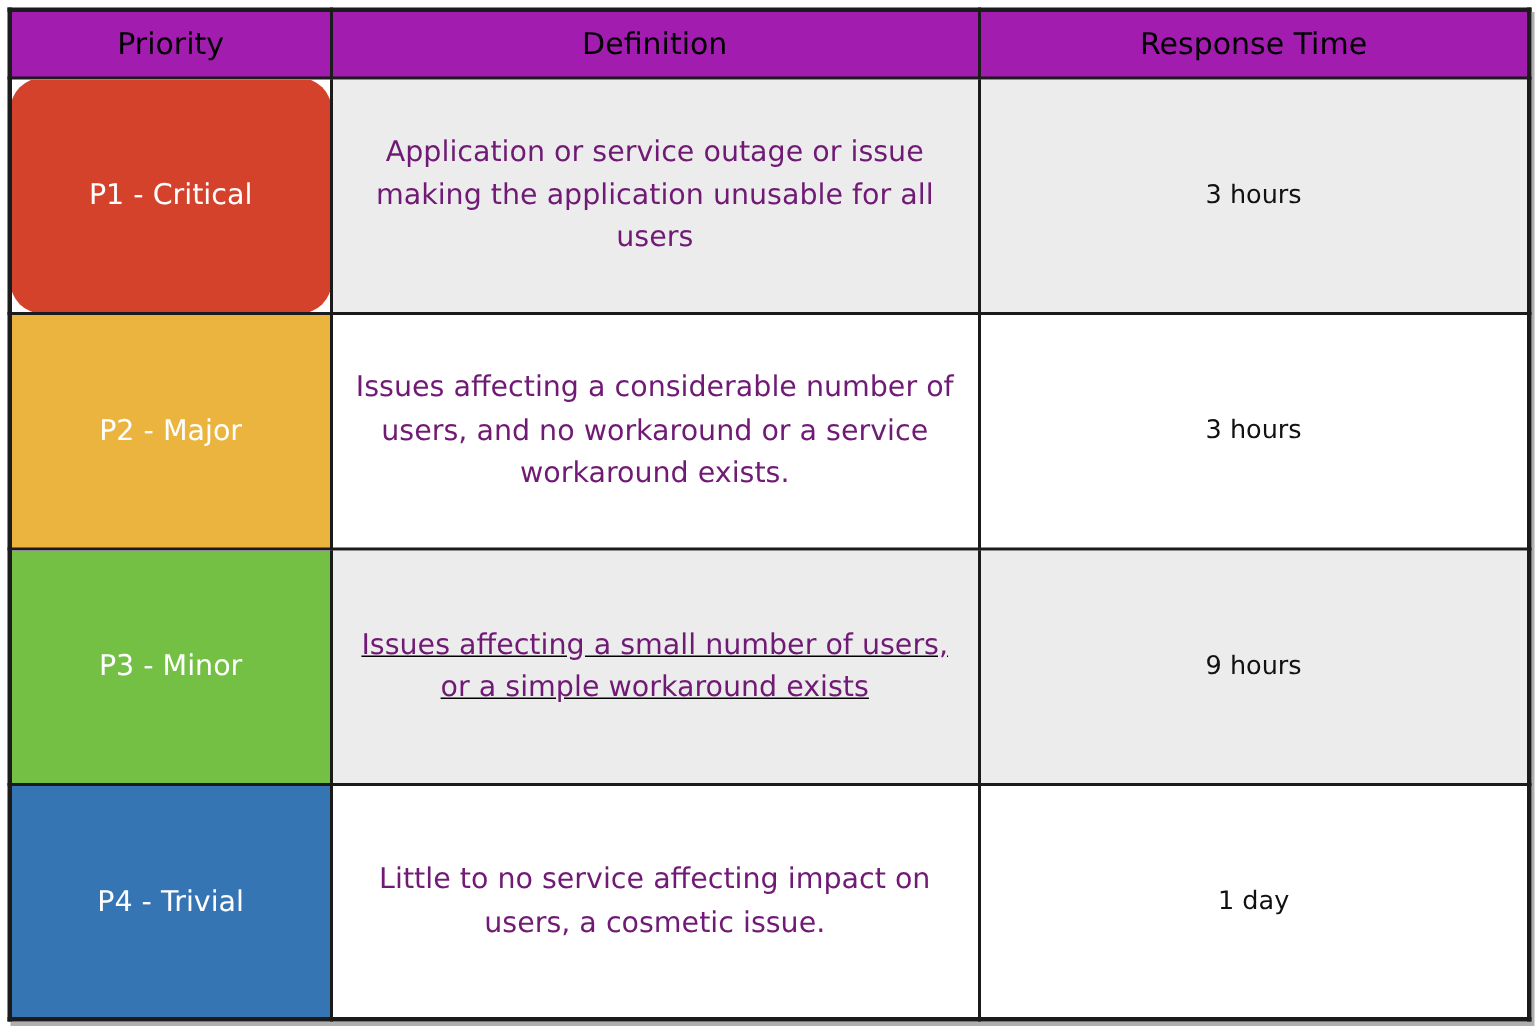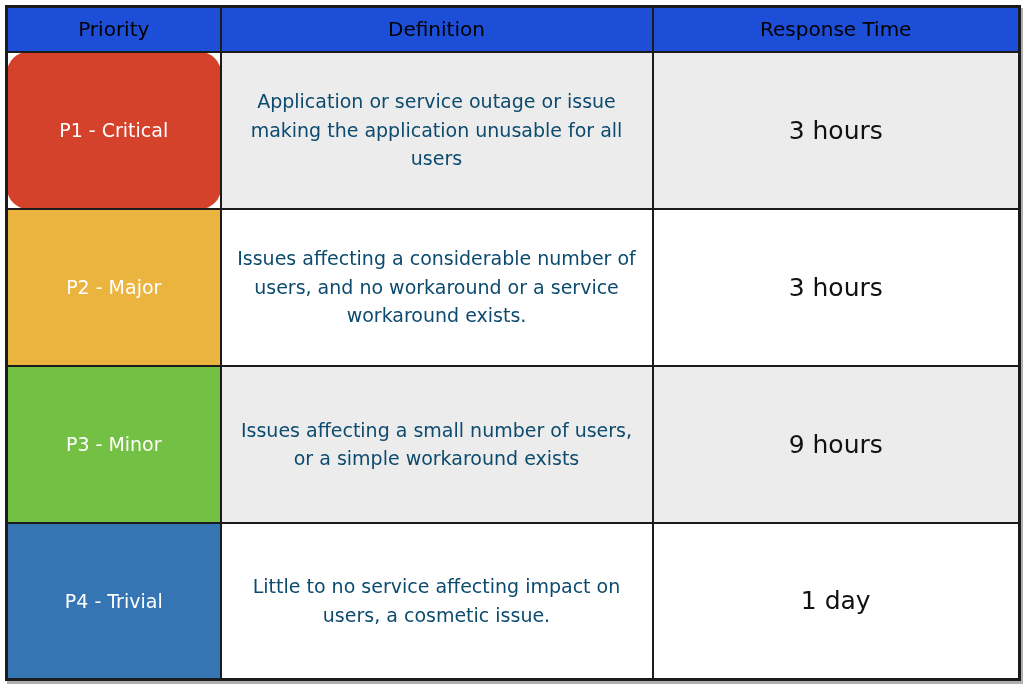--- a/index.html
+++ b/index.html
@@ -33,35 +33,35 @@
     vertical-align: middle;
     padding: 0;
     overflow: hidden;
   }
   .priority-table thead tr { height: 45px; }
   .priority-table tbody tr { height: 157px; }
   .priority-table th {
     font-size: 20px;
     font-weight: 400;
     color: #000000;
-    background: #1d4ed8;
+    background: #a21caf;
   }
   .cell-priority {
     color: #ffffff;
     font-size: 19px;
   }
   .cell-definition .def-text {
     font-size: 19px;
     line-height: 1.5;
-    color: #0c4a6e;
+    color: #701a75;
     max-width: 400px;
     margin: 0 auto;
   }
   .cell-response {
-    font-size: 25px;
+    font-size: 17px;
     color: #111111;
   }
 </style>
 </head>
 <body>
 
 <div class="page">
   <table class="priority-table">
     <colgroup>
       <col style="width:214px">
@@ -101,21 +101,21 @@
           <div class="def-text">Issues affecting a considerable number of users, and no workaround or a service workaround exists.</div>
         </td>
         <td class="cell-response" style="background-color: rgb(255, 255, 255);">
           <span>3 hours</span>
         </td>
       </tr>
       <tr>
         <td class="cell-priority" style="background-color: rgb(116, 192, 68); margin-top: 44px;">
           <span>P3 - Minor</span>
         </td>
-        <td class="cell-definition" style="background-color: rgb(236, 236, 236);">
+        <td class="cell-definition" style="background-color: rgb(236, 236, 236); text-decoration: underline;">
           <div class="def-text">Issues affecting a small number of users, or a simple workaround exists</div>
         </td>
         <td class="cell-response" style="background-color: rgb(236, 236, 236);">
           <span>9 hours</span>
         </td>
       </tr>
       <tr>
         <td class="cell-priority" style="background-color: rgb(53, 117, 180);">
           <span>P4 - Trivial</span>
         </td>

